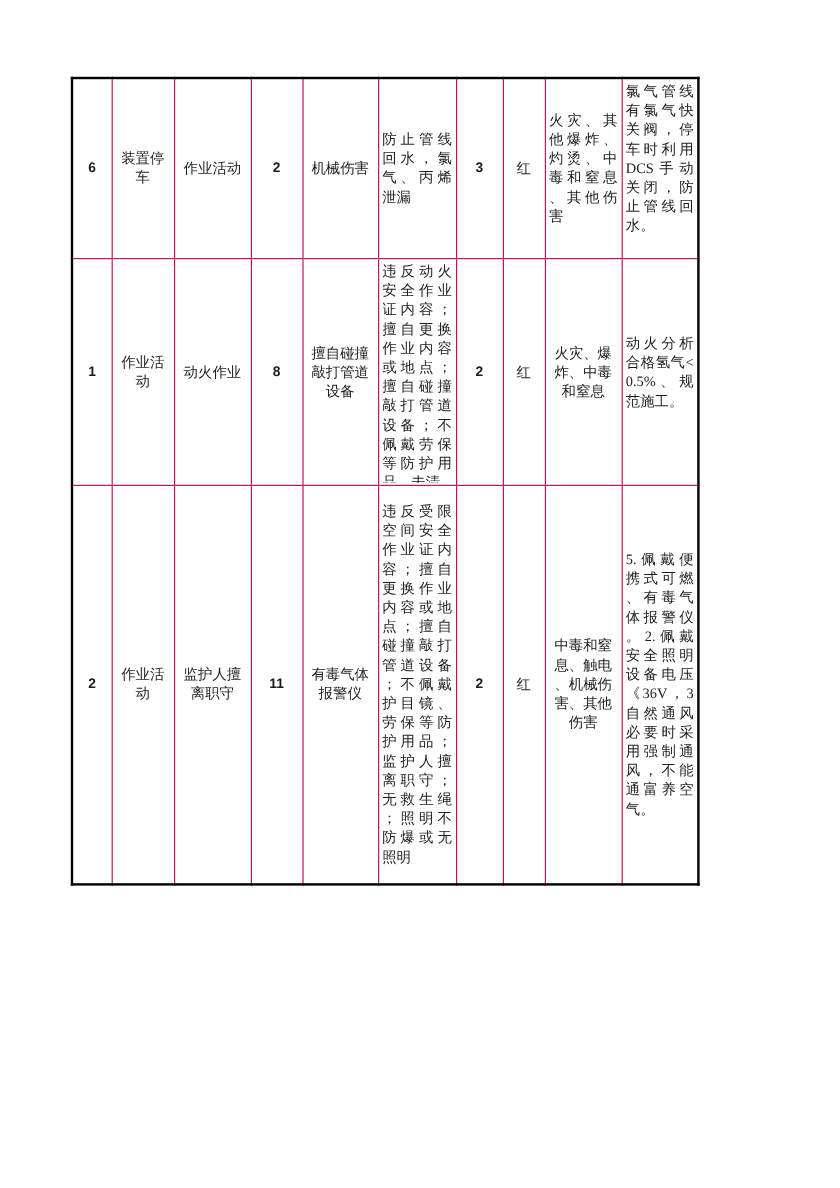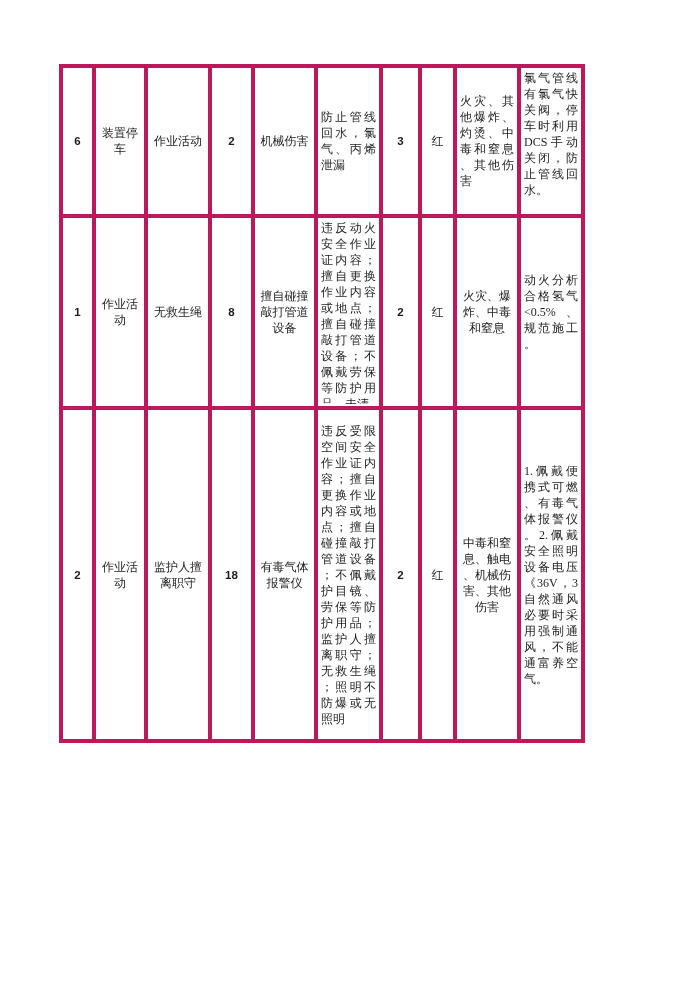--- a/index.html
+++ b/index.html
@@ -19,21 +19,21 @@
   table.risk-table {
     position: absolute;
     left: 59px;
     top: 64px;
     border-collapse: collapse;
     table-layout: fixed;
     border: 2px solid #000000;
     width: 522px;
   }
   td {
-    border: 4px solid #be185d;
+    border: 1px solid #be185d;
     font-size: 12px;
     line-height: 16px;
     padding: 2px 3px;
     text-align: center;
     vertical-align: middle;
     overflow: hidden;
     word-break: break-all;
     line-break: anywhere;
   }
   td.jt {
@@ -83,38 +83,38 @@
         <td>机械伤害</td>
         <td class="jt">防止管线回水，氯气、丙烯泄漏</td>
         <td class="num">3</td>
         <td>红</td>
         <td class="jt">火灾、其他爆炸、灼烫、中毒和窒息、其他伤害</td>
         <td class="jt top">氯气管线有氯气快关阀，停车时利用DCS手动关闭，防止管线回水。</td>
       </tr>
       <tr style="height:189px">
         <td class="num">1</td>
         <td>作业活动</td>
-        <td>无救生绳</td>
+        <td>动火作业</td>
         <td class="num">8</td>
         <td>擅自碰撞敲打管道设备</td>
         <td class="top">
           <div class="clipbox">违反动火安全作业证内容；擅自更换作业内容或地点；擅自碰撞敲打管道设备；不佩戴劳保等防护用品，未清</div>
         </td>
         <td class="num">2</td>
         <td>红</td>
         <td>火灾、爆炸、中毒和窒息</td>
         <td class="jt">动火分析合格氢气&lt;0.5%、规范施工。</td>
       </tr>
       <tr style="height:333px">
         <td class="num">2</td>
         <td>作业活动</td>
         <td>监护人擅离职守</td>
-        <td class="num">18</td>
+        <td class="num">11</td>
         <td>有毒气体报警仪</td>
         <td class="jt">违反受限空间安全作业证内容；擅自更换作业内容或地点；擅自碰撞敲打管道设备；不佩戴护目镜、劳保等防护用品；监护人擅离职守；无救生绳；照明不防爆或无照明</td>
         <td class="num">2</td>
         <td>红</td>
         <td>中毒和窒息、触电、机械伤害、其他伤害</td>
-        <td class="jt">1.佩戴便携式可燃、有毒气体报警仪。2.佩戴安全照明设备电压《36V，3自然通风必要时采用强制通风，不能通富养空气。</td>
+        <td class="jt">5.佩戴便携式可燃、有毒气体报警仪。2.佩戴安全照明设备电压《36V，3自然通风必要时采用强制通风，不能通富养空气。</td>
       </tr>
     </tbody>
   </table>
 </div>
 
 </body></html>

